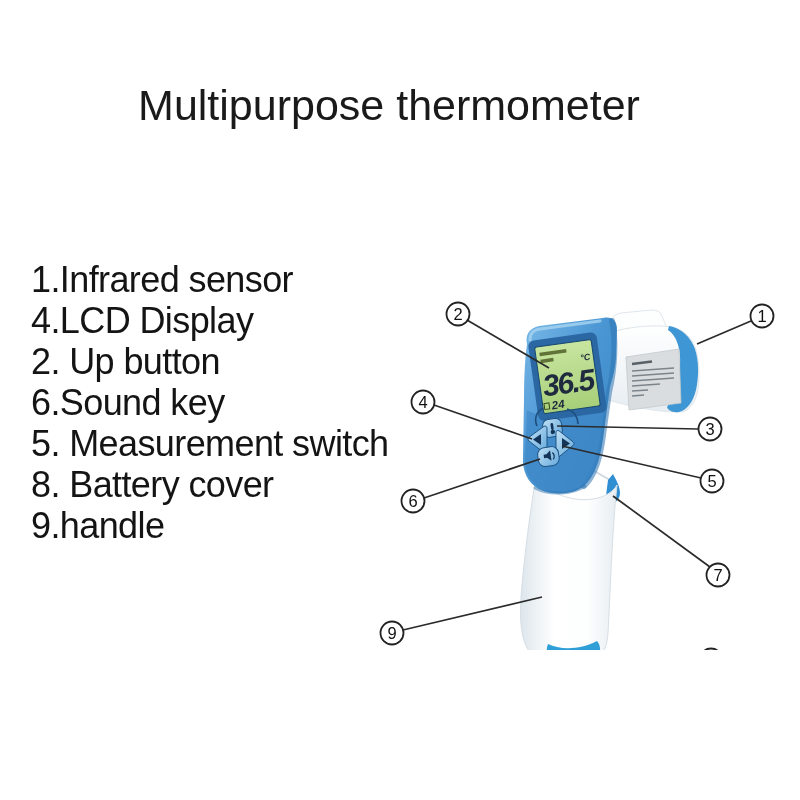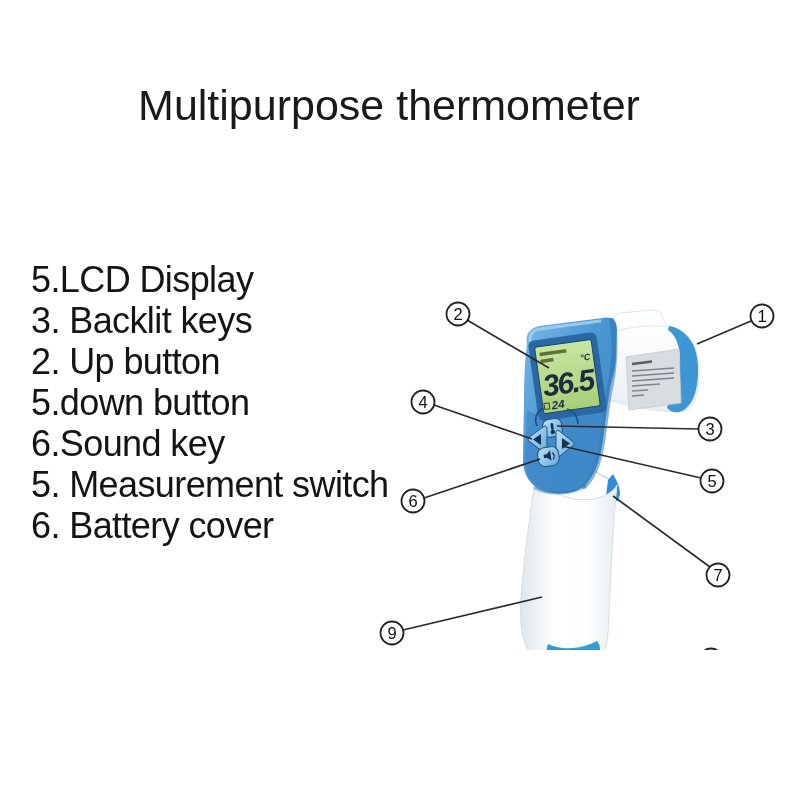--- a/index.html
+++ b/index.html
@@ -17,27 +17,27 @@
   .lcd-text{font-family:"Liberation Sans",sans-serif;font-style:italic;font-weight:bold;fill:#1f2a3e;}
 </style>
 </head>
 <body>
 
 <div class="page">
 
   <div class="title">Multipurpose thermometer</div>
 
   <div class="parts">
-    <div class="part">5.LCD Display</div>
-    <div class="part">3. Backlit keys</div>
+    <div class="part">1.Infrared sensor</div>
+    <div class="part">4.LCD Display</div>
     <div class="part">2. Up button</div>
-    <div class="part">5.down button</div>
     <div class="part">6.Sound key</div>
     <div class="part">5. Measurement switch</div>
-    <div class="part">6. Battery cover</div>
+    <div class="part">8. Battery cover</div>
+    <div class="part">9.handle</div>
   </div>
 
   <svg class="overlay" viewBox="0 0 800 800">
     <defs>
       <linearGradient id="gHead" x1="0" y1="0" x2="1" y2="1">
         <stop offset="0" stop-color="#7ab9e8"></stop>
         <stop offset="0.45" stop-color="#4a96d3"></stop>
         <stop offset="1" stop-color="#3a85c4"></stop>
       </linearGradient>
       <linearGradient id="gLcd" x1="0" y1="0" x2="0" y2="1">

